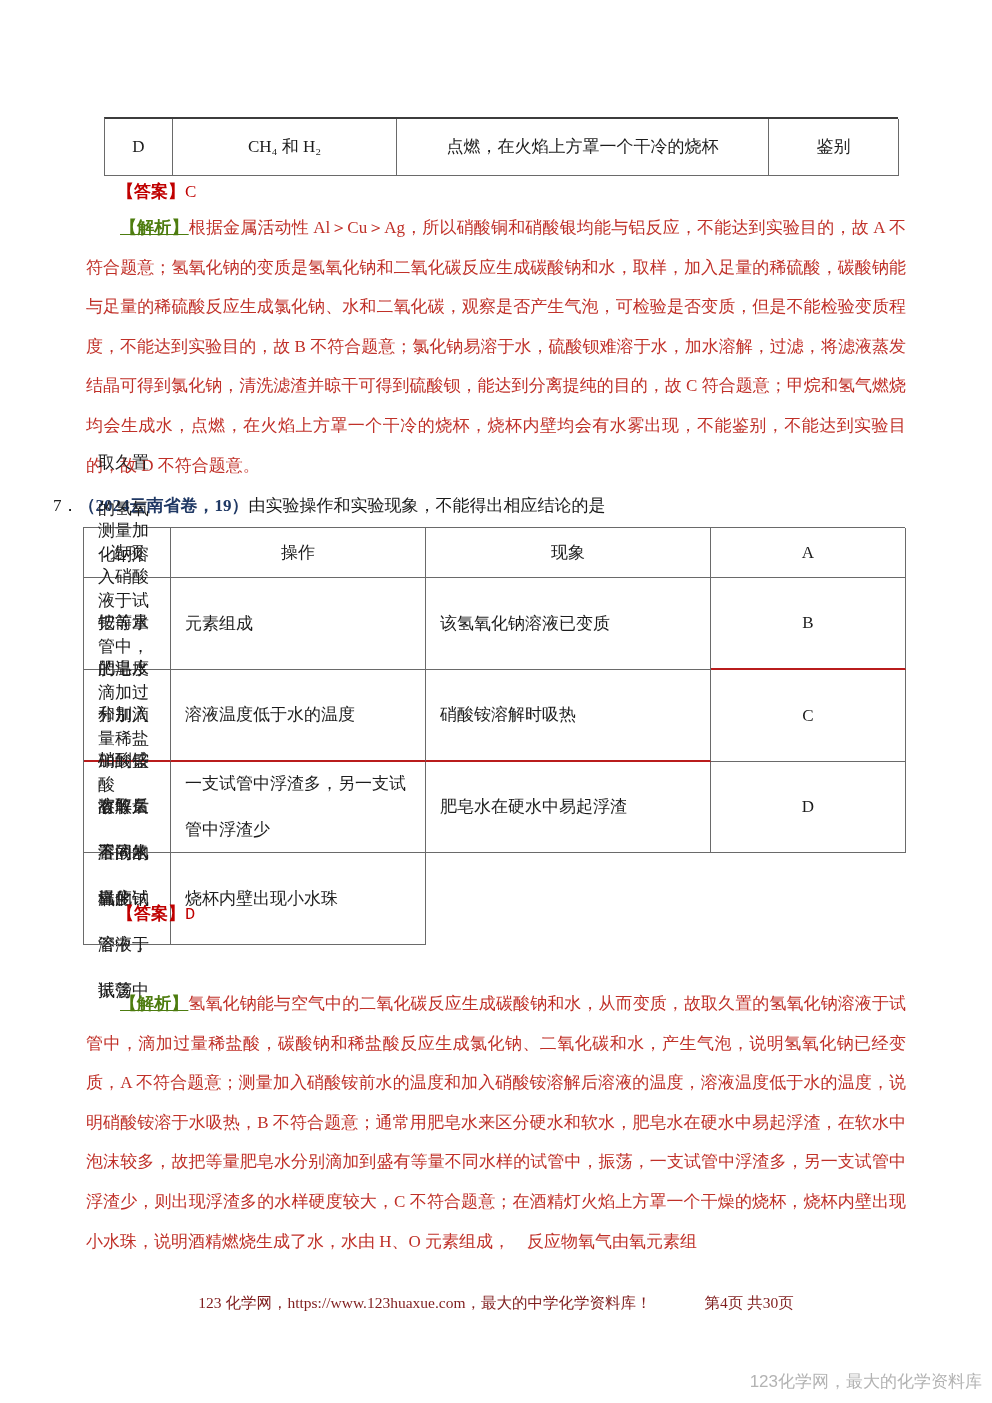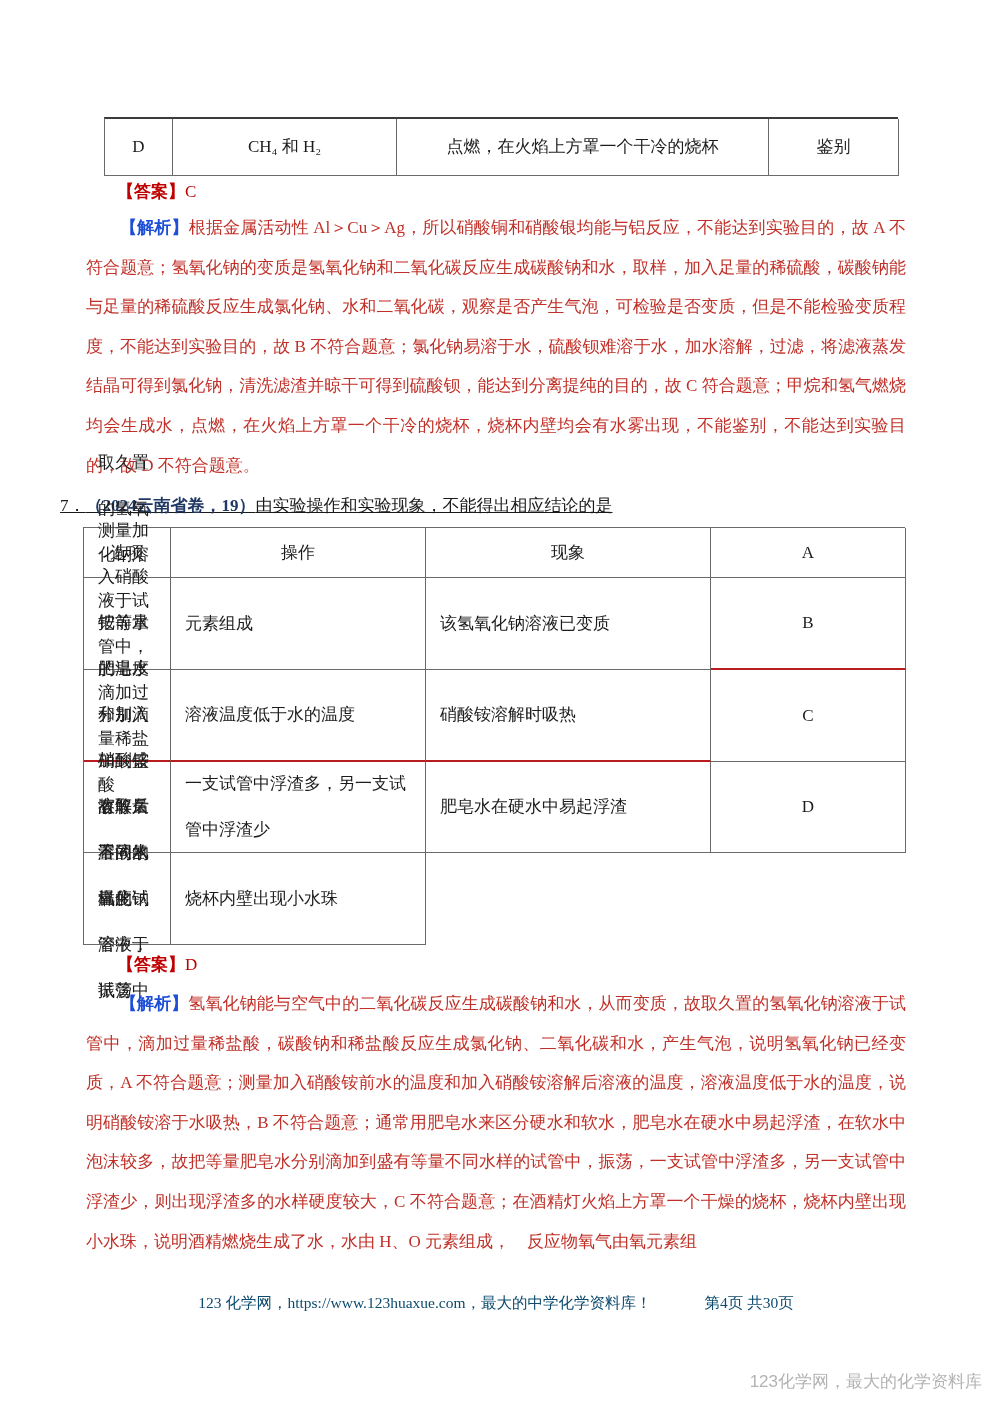--- a/index.html
+++ b/index.html
@@ -48,44 +48,43 @@
     position: absolute;
     width: 820px;
     left: 86px;
     font-size: 17px;
     line-height: 39.6px;
     text-align: justify;
     text-indent: 34px;
     color: #c03028;
     margin: 0;
   }
-  .analysis .analysis-label { font-weight: bold; color: #1d4ed8; }
+  .analysis .analysis-label { font-weight: bold; color: #4d7c0f; text-decoration: underline; }
   .question-line {
     position: absolute;
-    left: 60px;
+    left: 53px;
     font-size: 17px;
     color: #1a1a1a;
     white-space: nowrap;
-    text-decoration: underline;
   }
   .question-source {
     color: #1f3864;
     font-weight: bold;
   }
   
   .footer {
     position: absolute;
     top: 1293px;
     left: 0;
     width: 100%;
     display: flex;
     justify-content: center;
     gap: 53px;
     font-size: 15.5px;
-    color: #0c4a6e;
+    color: #7f1d1d;
   }
   .watermark {
     position: absolute;
     top: 1370px;
     right: 10px;
     font-size: 17px;
     color: #b3b3b3;
     font-family: "Liberation Sans", "DejaVu Sans", sans-serif;
   }
 </style>
@@ -130,21 +129,21 @@
   <div class="cell center">C</div>
   <div class="cell textleft">把等量肥皂水分别滴加到盛有等量不同水样的试管中，振荡</div>
   <div class="cell textleft">一支试管中浮渣多，另一支试管中浮渣少</div>
   <div class="cell textleft">肥皂水在硬水中易起浮渣</div>
 
   <div class="cell center">D</div>
   <div class="cell textleft">故取久置的氢氧化钠溶液于试管中</div>
   <div class="cell textleft">烧杯内壁出现小水珠</div>
 </div>
 
-<div class="answer-line" style="left:117px; top:953px;">
+<div class="answer-line" style="left:117px; top:902px;font-family:Liberation Mono, monospace;">
   <span class="answer-label">【答案】</span><span>D</span>
 </div>
 
 <p class="analysis" style="top:984px;">
   <span class="analysis-label">【解析】</span><span>氢氧化钠能与空气中的二氧化碳反应生成碳酸钠和水，从而变质，故取久置的氢氧化钠溶液于试管中，滴加过量稀盐酸，碳酸钠和稀盐酸反应生成氯化钠、二氧化碳和水，产生气泡，说明氢氧化钠已经变质，A 不符合题意；测量加入硝酸铵前水的温度和加入硝酸铵溶解后溶液的温度，溶液温度低于水的温度，说明硝酸铵溶于水吸热，B 不符合题意；通常用肥皂水来区分硬水和软水，肥皂水在硬水中易起浮渣，在软水中泡沫较多，故把等量肥皂水分别滴加到盛有等量不同水样的试管中，振荡，一支试管中浮渣多，另一支试管中浮渣少，则出现浮渣多的水样硬度较大，C 不符合题意；在酒精灯火焰上方罩一个干燥的烧杯，烧杯内壁出现小水珠，说明酒精燃烧生成了水，水由 H、O 元素组成，　反应物氧气由氧元素组</span>
 </p>
 
 <div class="footer">
   <span>123 化学网，https://www.123huaxue.com，最大的中学化学资料库！</span>
   <span>第4页  共30页</span>

